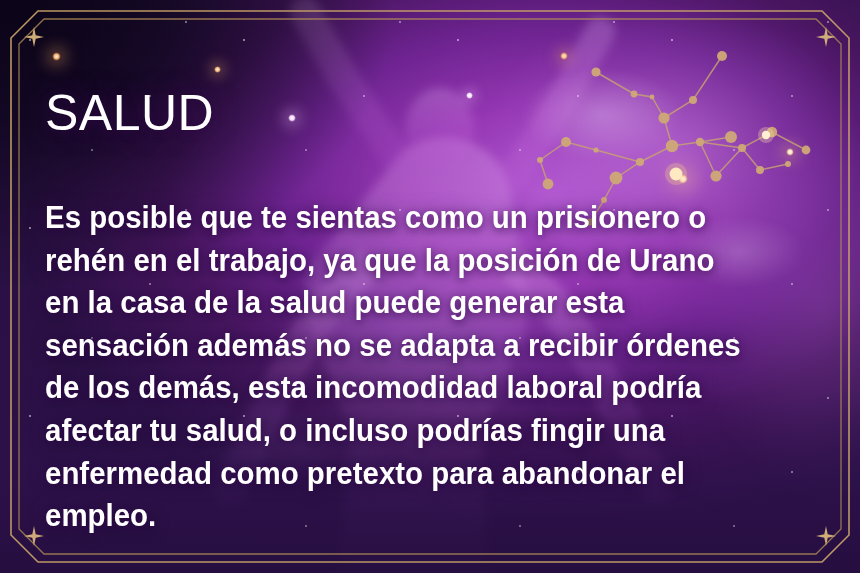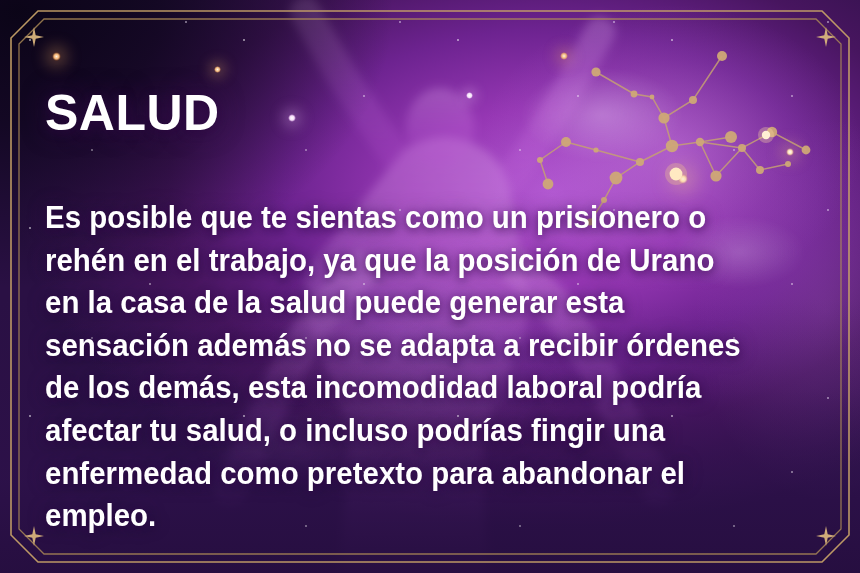--- a/index.html
+++ b/index.html
@@ -85,21 +85,21 @@
   #constellation{position:absolute;left:0;top:0;width:860px;height:573px;pointer-events:none;}
 
   
   #content{
     position:absolute;left:45px;top:0;width:790px;height:573px;
   }
   #title{
     position:absolute;top:88px;left:0;
     margin:0;
     font-family:"Liberation Sans",sans-serif;
-    font-weight:bold;
+    font-weight:normal;
     font-size:50px;
     line-height:1;
     letter-spacing:.5px;
     color:#ffffff;
     text-shadow:0 2px 10px rgba(40,6,60,.72), 0 0 26px rgba(80,20,110,.55);
     white-space:nowrap;
   }
   #body-text{
     position:absolute;top:196px;left:0;width:772px;
     margin:0;

